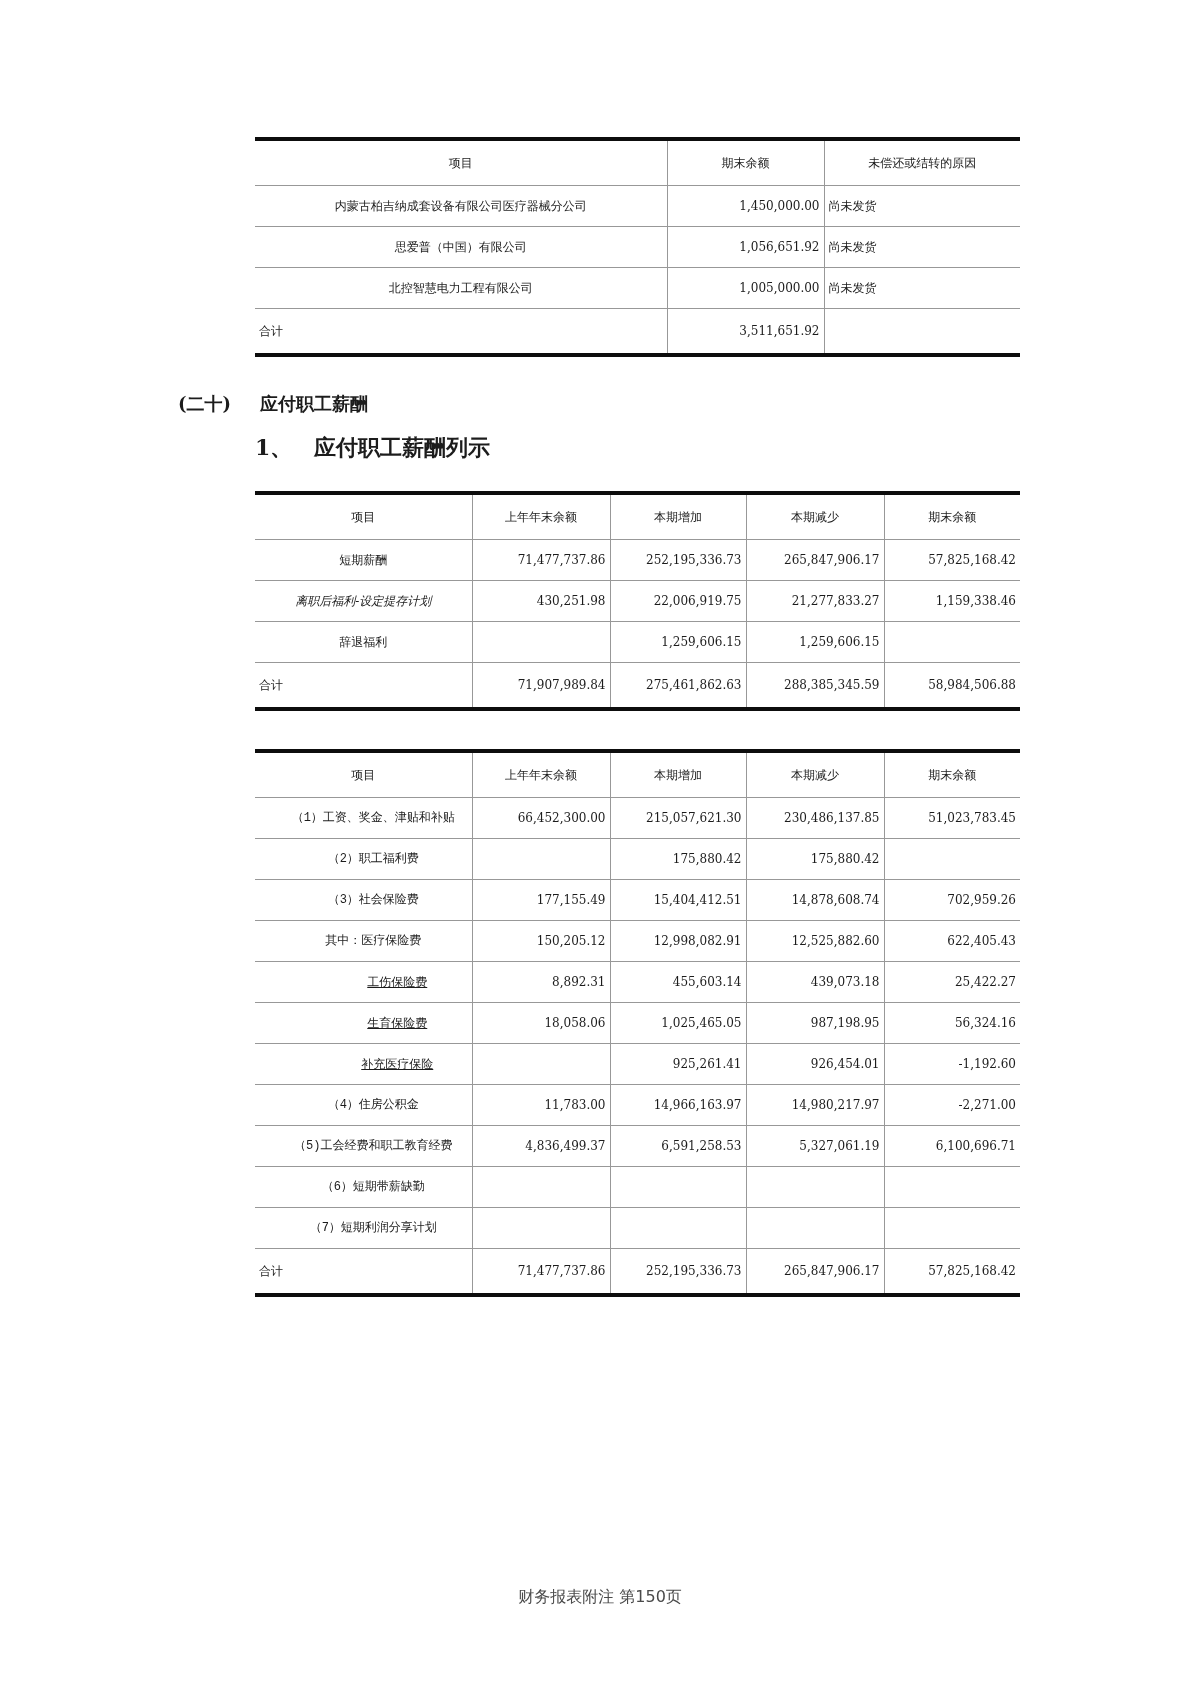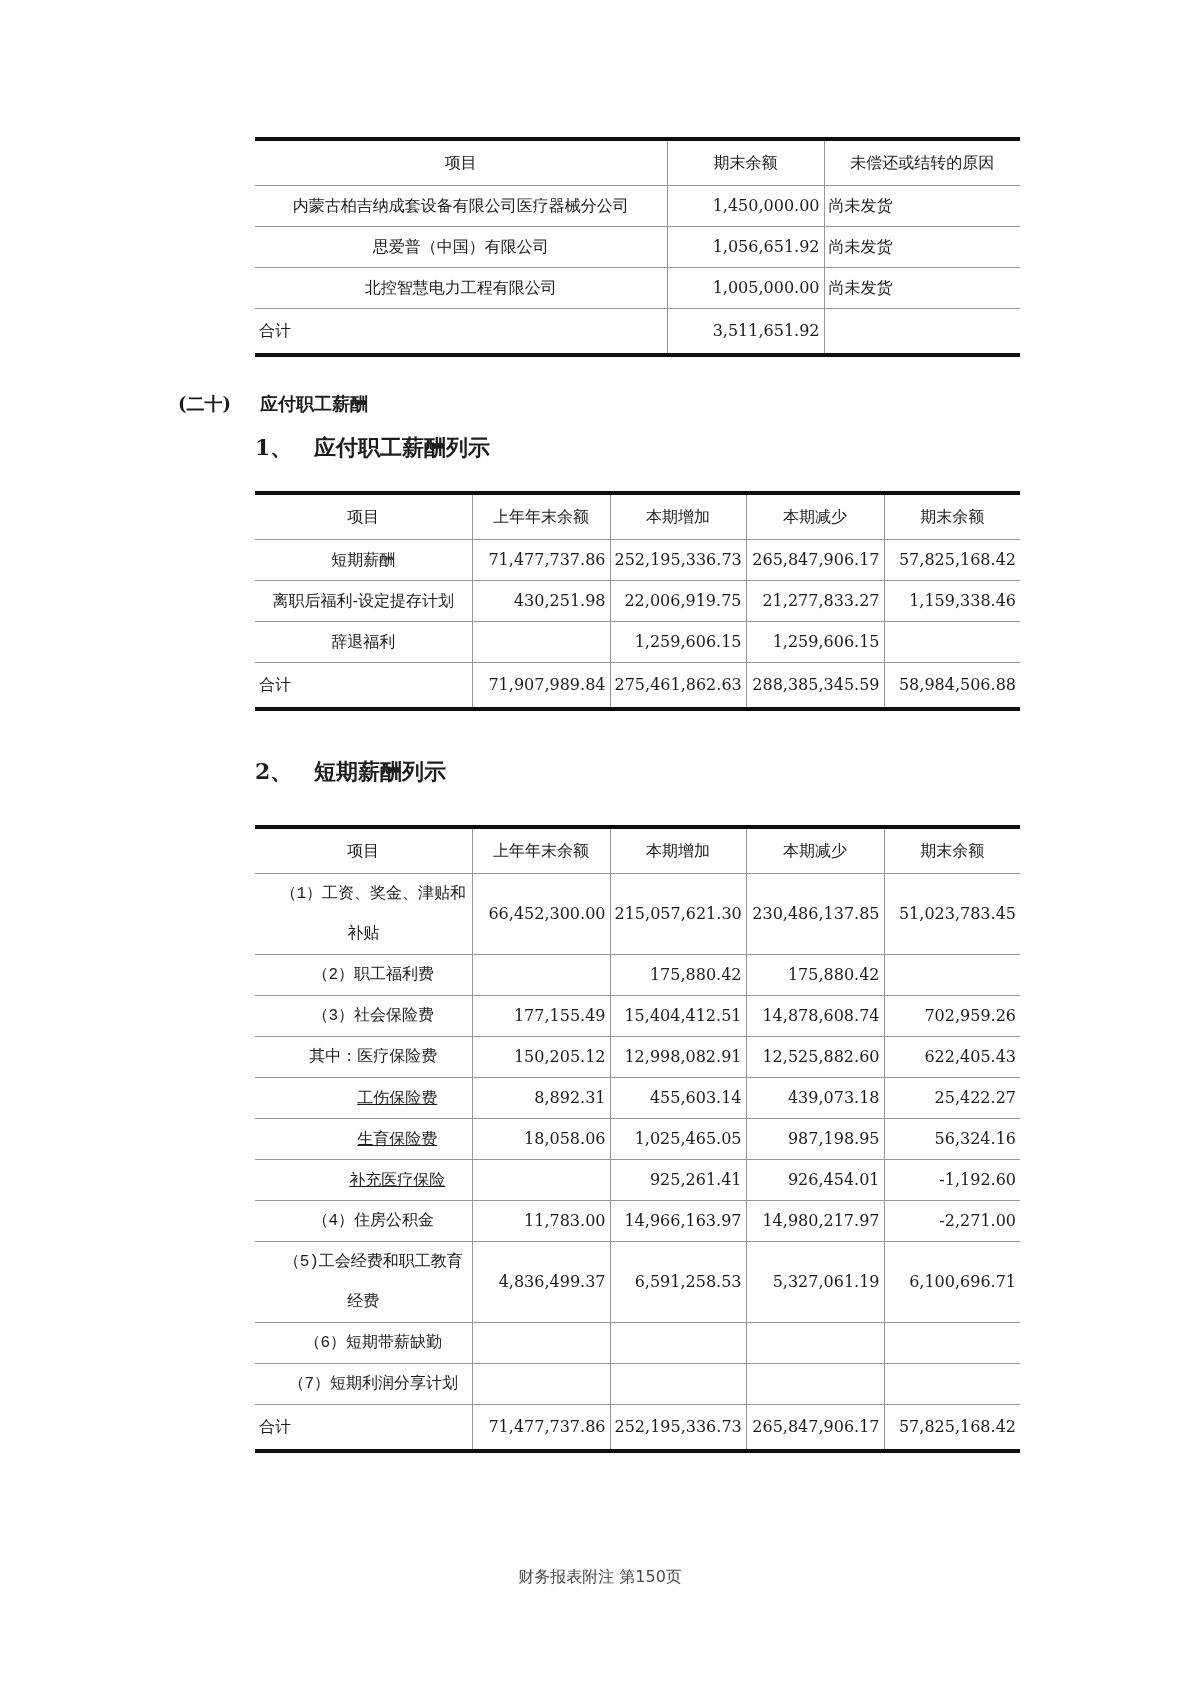--- a/index.html
+++ b/index.html
@@ -8,54 +8,54 @@
   .page {
     position:relative; width:1200px; height:1696px; margin:0 auto;
     background:#ffffff; overflow:hidden;
   }
 
   
   .tbl {
     border-collapse:collapse; table-layout:fixed;
     width:765px; margin-left:255px;
     border-top:4px solid #0d0d0d; border-bottom:4px solid #0d0d0d;
-    font-size:16px;
+    font-size:12px;
   }
   .tbl th, .tbl td {
     border-bottom:1px solid #989898;
     vertical-align:middle;
     font-weight:normal;
     padding:0 4px;
     line-height:40px;
     overflow:hidden;
   }
   .tbl th { line-height:22px; padding:11px 4px; text-align:center; }
   .tbl th + th, .tbl td + td { border-left:1px solid #989898; }
   .tbl tr:last-child td { border-bottom:none;margin-top:24px; }
   .lbl { text-align:center; padding-left:9px; padding-right:4px; }
   .num { text-align:right; padding-right:14px; font-variant-numeric:tabular-nums; }
   .ctr { text-align:left; }
   .ind1 { text-indent:20px;font-family:Liberation Mono, monospace; }
   .ind2 { text-indent:68px;text-decoration:underline; }
-  .narrow { padding-right:30px; }
+  .narrow { padding-right:30px;font-style:italic; }
   .total-row td { line-height:44px; }
 
   
   .h1 { margin:35px 0 0 178px; font-size:18px; font-weight:bold; }
   .h1 .no { display:inline-block; width:82px; }
   .h2 { margin:17px 0 0 255px; font-size:22px; font-weight:bold; }
   .h2 .no { display:inline-block; width:59px; }
   .tbl-a { margin-top:137px; }
   .tbl-b { margin-top:28px; }
   .h2-second { margin-top:46px; }
   .tbl-c { margin-top:38px; }
 
   
   .footer {
-    position:absolute; left:0; bottom:108px; width:100%;
+    position:absolute; left:0; bottom:88px; width:100%;
     text-align:center; font-size:16px; color:#4a4a4a;
     font-family:"DejaVu Sans","Liberation Sans",sans-serif;
   }
 </style>
 </head>
 <body>
 
 <div class="page">
 
   <table class="tbl tbl-a">
@@ -145,23 +145,20 @@
       <tr class="total-row">
         <td class="ctr">合计</td>
         <td class="num">71,907,989.84</td>
         <td class="num">275,461,862.63</td>
         <td class="num">288,385,345.59</td>
         <td class="num">58,984,506.88</td>
       </tr>
     </tbody>
   </table>
 
-  <div class="h2 h2-second">
-    <span class="no">2、</span><span>短期薪酬列示</span>
-  </div>
 
   <table class="tbl tbl-c">
     <colgroup>
         <col style="width:217px">
         <col style="width:138px">
         <col style="width:136px">
         <col style="width:138px">
         <col style="width:136px">
       </colgroup>
     <thead>

